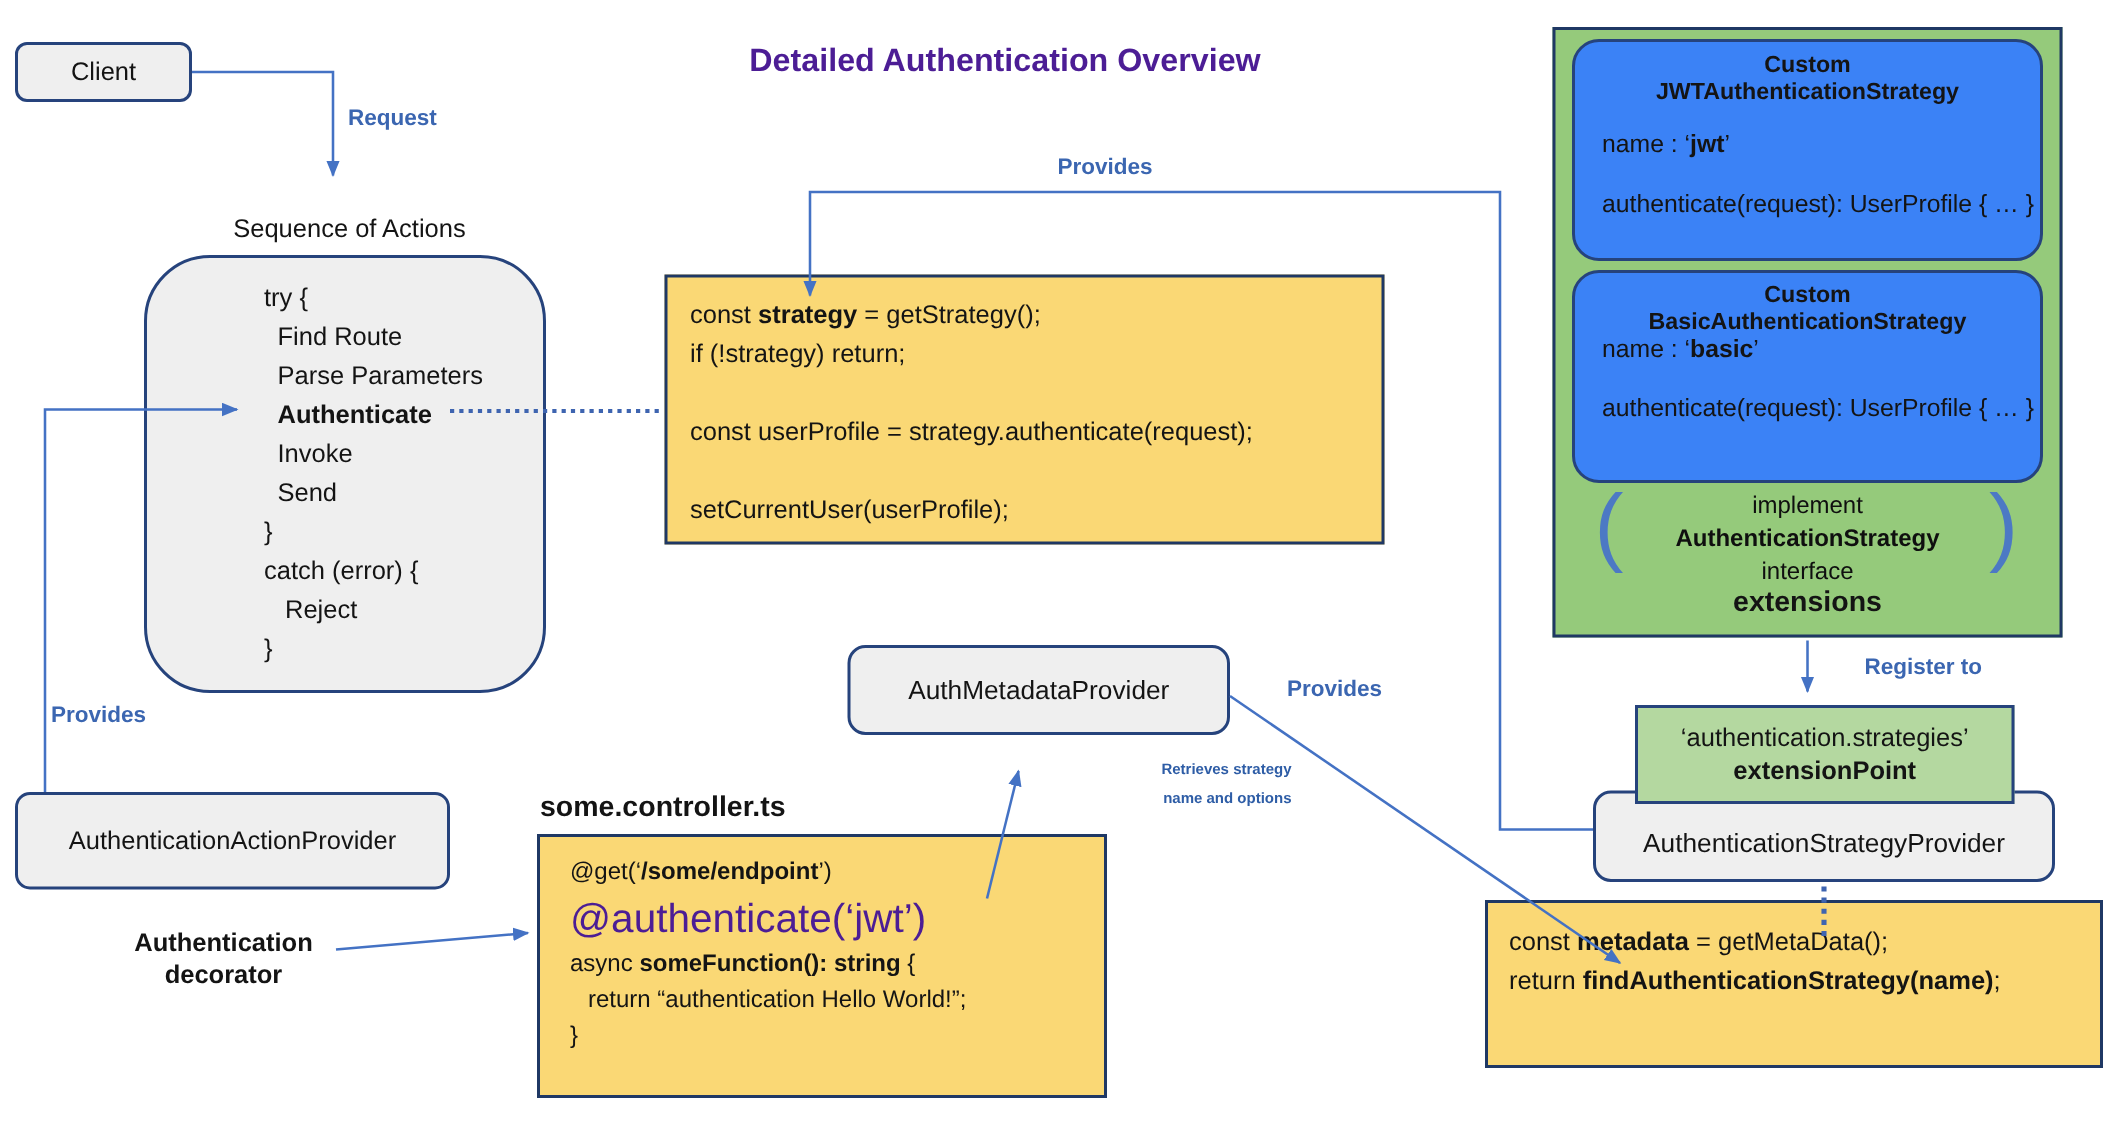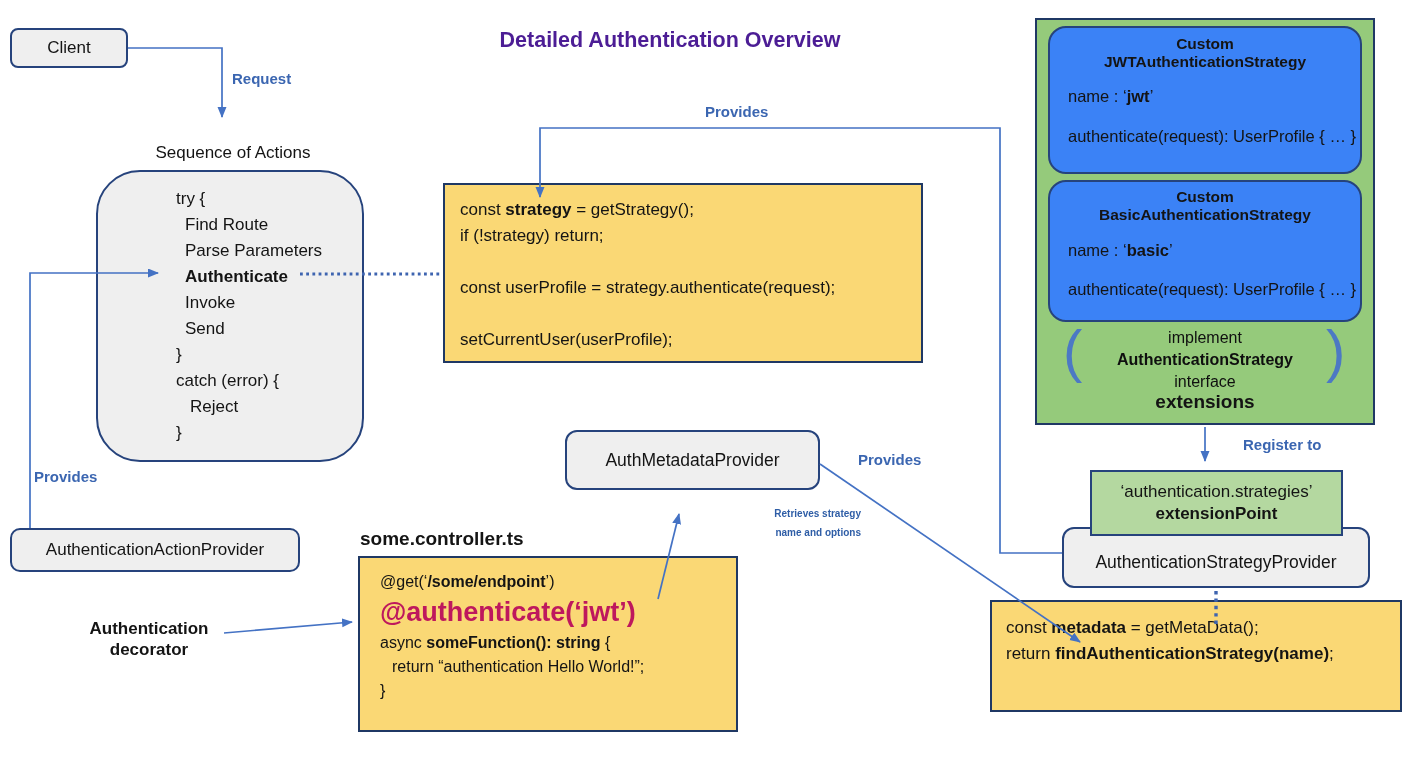--- a/index.html
+++ b/index.html
@@ -18,21 +18,21 @@
          font-size:21.5px;font-weight:bold;color:#4c1d95;}
   .seq-title{position:absolute;left:118px;top:143px;width:230px;text-align:center;font-size:17px;}
   .seq-box{left:96px;top:170px;width:268px;height:292px;border-radius:44px;
            align-items:flex-start;justify-content:flex-start;padding:14px 0 0 78px;}
   .seq-box .ln{font-size:17px;line-height:26px;}
   .i1{padding-left:9px;} .i2{padding-left:14px;}
   .strategy-box{left:443px;top:183px;width:480px;height:180px;padding:12px 0 0 15px;}
   .meta-box{left:990px;top:600px;width:412px;height:112px;padding:13px 0 0 14px;}
   .ctrl-box{left:358px;top:556px;width:380px;height:176px;padding:12px 0 0 20px;}
   .ctrl-l1{font-size:16px;line-height:23px;}
-  .ctrl-l2{font-size:27px;line-height:38px;font-weight:bold;color:#be185d;}
+  .ctrl-l2{font-size:27px;line-height:38px;font-weight:normal;color:#4c1d95;}
   .ctrl-l3{font-size:16px;line-height:24px;}
   .ctrl-l4{font-size:16px;line-height:24px;padding-left:12px;}
   .ctrl-l5{font-size:16px;line-height:24px;}
   .filename{position:absolute;left:360px;top:528px;font-size:19px;font-weight:bold;}
   .deco{position:absolute;left:66px;top:618px;width:166px;text-align:center;
         font-weight:bold;font-size:17px;line-height:21px;}
   .retrieves{position:absolute;left:666px;top:504px;width:195px;text-align:right;
              color:#2E5DA6;font-weight:600;font-size:10px;line-height:19px;}
   
   .greenbox{position:absolute;left:1035px;top:18px;width:340px;height:407px;
@@ -108,21 +108,21 @@
     <div><span>const </span><b>strategy</b><span> = getStrategy();</span></div>
     <div>if (!strategy) return;</div>
     <div class="sp"></div>
     <div>const userProfile = strategy.authenticate(request);</div>
     <div class="sp"></div>
     <div>setCurrentUser(userProfile);</div>
   </div>
 
   <div class="bluelabel" style="left:705px;top:103px;">Provides</div>
 
-  <div class="gbox" style="left:10px;top:528px;width:290px;height:44px;border-radius:10px;font-size:17px;">
+  <div class="gbox" style="left:10px;top:528px;width:290px;height:65px;border-radius:10px;font-size:17px;">
     <span>AuthenticationActionProvider</span>
   </div>
 
   <div class="gbox" style="left:565px;top:430px;width:255px;height:60px;border-radius:12px;font-size:17.5px;">
     <span>AuthMetadataProvider</span>
   </div>
   <div class="bluelabel" style="left:858px;top:451px;">Provides</div>
 
   <div class="retrieves">
     <div>Retrieves strategy</div>
@@ -148,21 +148,21 @@
   <div class="card" style="left:1048px;top:26px;width:314px;height:148px;">
     <div class="card-title" style="margin-top:7px;">Custom</div>
     <div class="card-title">JWTAuthenticationStrategy</div>
     <div class="card-line" style="margin-top:16px;"><span>name : ‘</span><b>jwt</b><span>’</span></div>
     <div class="card-line" style="margin-top:21px;">authenticate(request): UserProfile { … }</div>
   </div>
 
   <div class="card" style="left:1048px;top:180px;width:314px;height:142px;">
     <div class="card-title" style="margin-top:6px;">Custom</div>
     <div class="card-title">BasicAuthenticationStrategy</div>
-    <div class="card-line" style="margin-top:17px;"><span>name : ‘</span><b>basic</b><span>’</span></div>
+    <div class="card-line" style="margin-top:0;"><span>name : ‘</span><b>basic</b><span>’</span></div>
     <div class="card-line" style="margin-top:20px;">authenticate(request): UserProfile { … }</div>
   </div>
 
   <span class="paren" style="left:1063px;top:322px;">(</span>
   <span class="paren" style="left:1326px;top:322px;">)</span>
   <div class="impl">
     <div>implement</div>
     <div><b>AuthenticationStrategy</b><span> interface</span></div>
   </div>
   <div class="extfooter">extensions</div>

